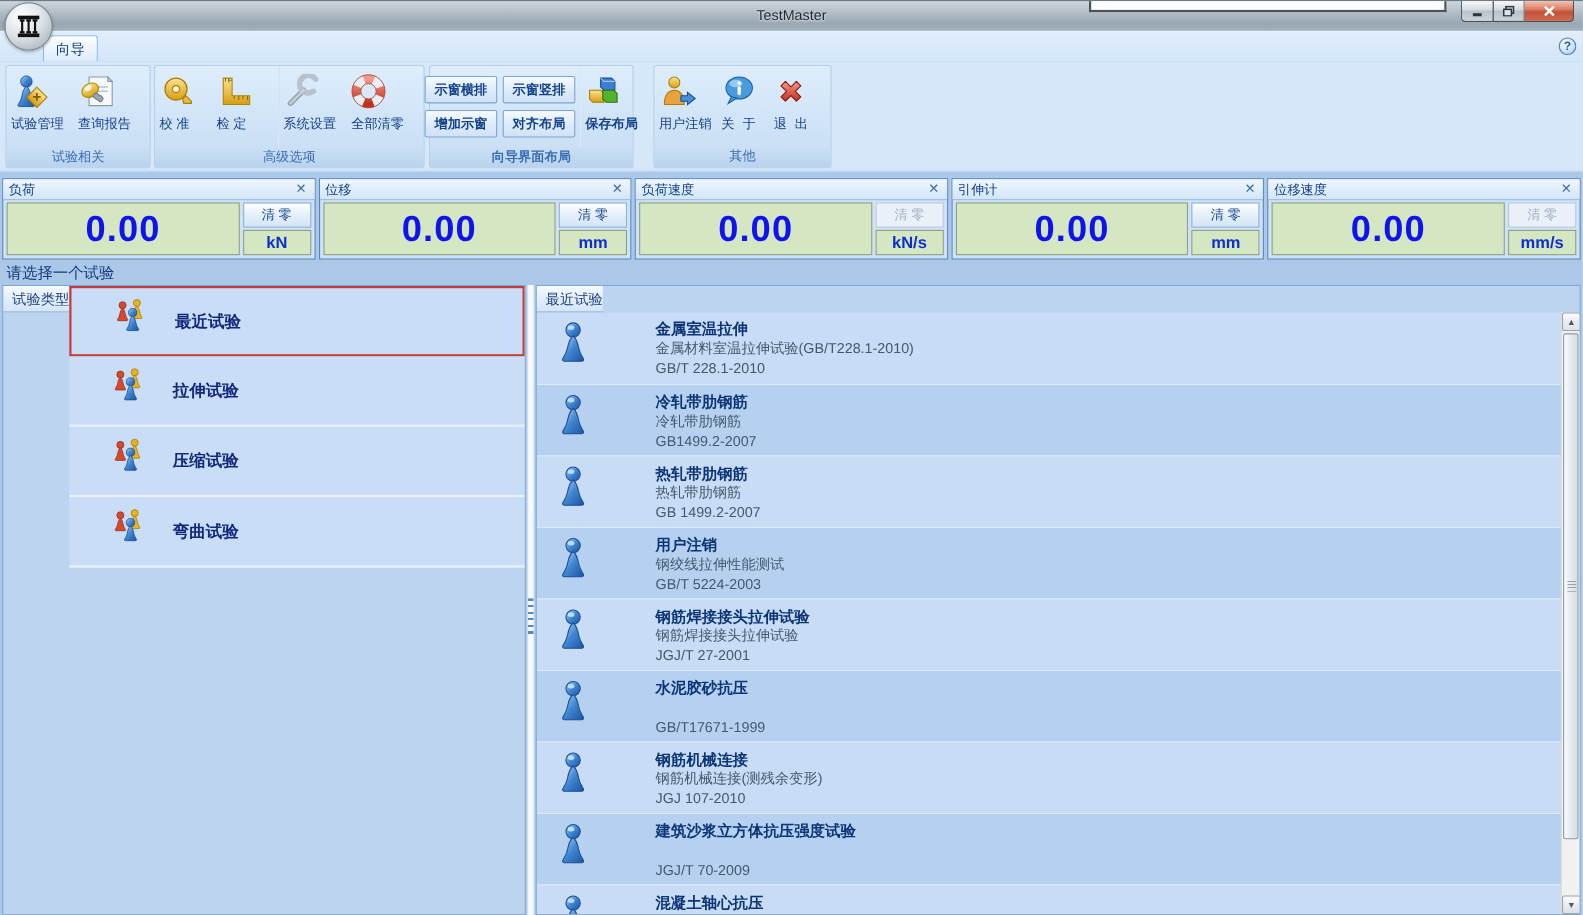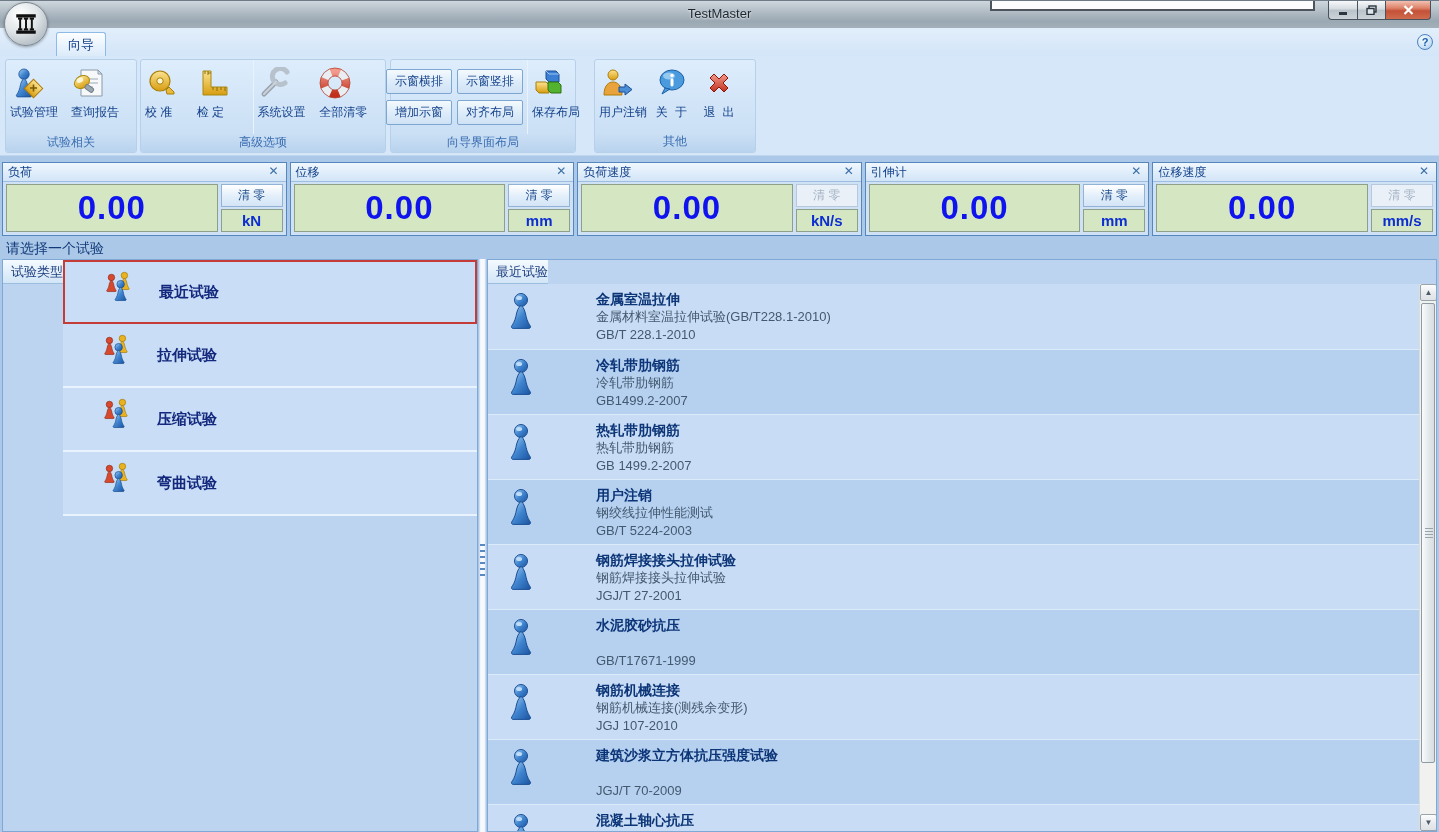--- a/index.html
+++ b/index.html
@@ -24,21 +24,21 @@
   .win-btn { height:19px; border:1px solid #47525c; border-top:none; background:linear-gradient(#f7f9fa,#d4dbe0 45%, #b9c2c9 50%, #ccd4d9);
     display:flex; align-items:center; justify-content:center; color:#2b3640; font-size:11px; font-weight:bold; }
   .win-btn.min { width:29px; border-right:none; border-radius:0 0 0 4px; }
   .win-btn.restore { width:28px; border-right:none; }
   .win-btn.close { width:46px; border-radius:0 0 4px 0;
     background:linear-gradient(#f3c0b2,#dd8167 40%, #c35138 55%, #cf6b4e); color:#fff; }
   .win-btn svg { display:block; }
 
   
   .tabrow { position:absolute; left:0; top:28px; width:100%; height:28px; background:linear-gradient(#e2eefb,#d3e5f8); }
-  .ribbon-tab { position:absolute; left:56px; top:4px; width:50px; height:24px;
+  .ribbon-tab { position:absolute; left:39px; top:4px; width:50px; height:24px;
     background:linear-gradient(#fdfeff,#e8f2fc 60%, #dcebf9); border:1px solid #8ebae8; border-bottom:none;
     border-radius:3px 3px 0 0; color:#15428b; font-size:13px; display:flex; align-items:center; justify-content:center; }
   .help-btn { position:absolute; right:6px; top:6px; width:16px; height:16px; border-radius:50%;
     background:radial-gradient(circle at 35% 30%, #f4faff, #cfe5f8 55%, #9fc6ea); border:1px solid #4d82bd;
     color:#1c5fa8; font-size:11px; font-weight:bold; display:flex; align-items:center; justify-content:center; }
 
   
   .ribbon { position:absolute; left:0; top:56px; width:100%; height:100px; background:#d5e7f9; border-bottom:1px solid #bed7ef; }
   .rgroup { position:absolute; top:3px; height:94px; border:1px solid #b6d0ea; border-radius:3px;
     background:linear-gradient(#ddedfc,#cde1f6 70%, #c7ddf4); display:flex; flex-direction:column; }
@@ -252,21 +252,21 @@
               <circle cx="16" cy="16" r="15" fill="none" stroke="#b2402e" stroke-width="0.8"></circle>
               <circle cx="16" cy="16" r="7" fill="none" stroke="#b2402e" stroke-width="0.8"></circle>
             </svg>
           </span>
           <span class="blabel">全部清零</span>
         </div>
       </div>
       <div class="rgroup-caption">高级选项</div>
     </div>
 
-    <div class="rgroup" style="left:390px; width:186px;">
+    <div class="rgroup" style="left:390px; width:186px;font-weight:bold;">
       <div class="rgroup-content">
         <div class="small-grid">
           <div class="small-btn">示窗横排</div>
           <div class="small-btn">示窗竖排</div>
           <div class="small-btn">增加示窗</div>
           <div class="small-btn">对齐布局</div>
         </div>
         <div class="vsep"></div>
         <div class="big-btn">
           <span class="bicon">

